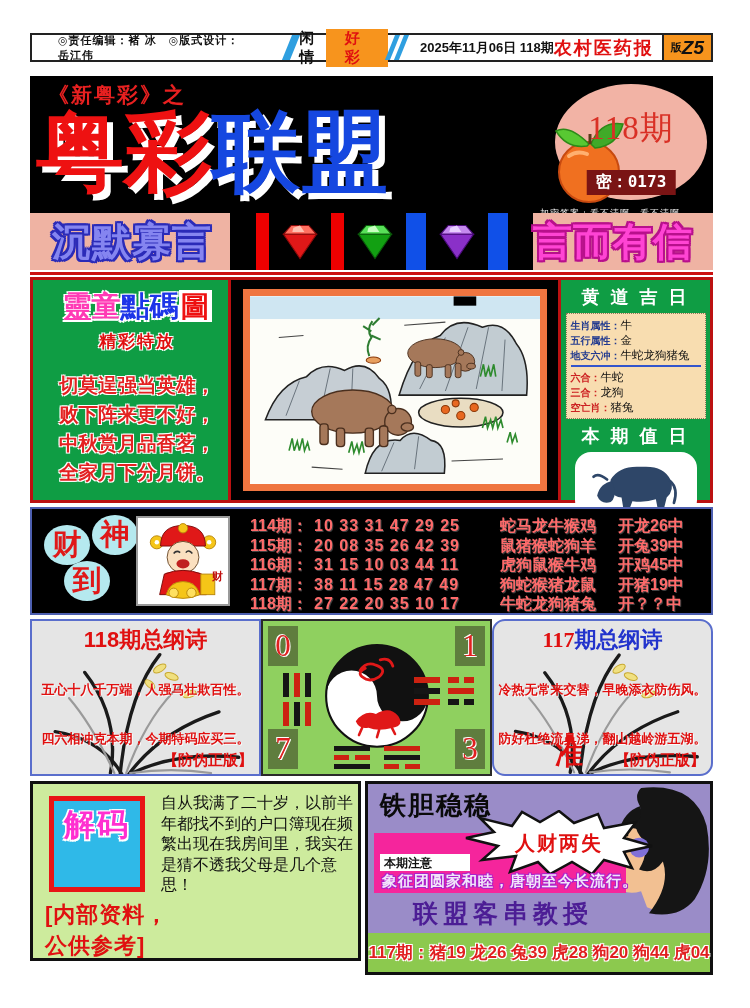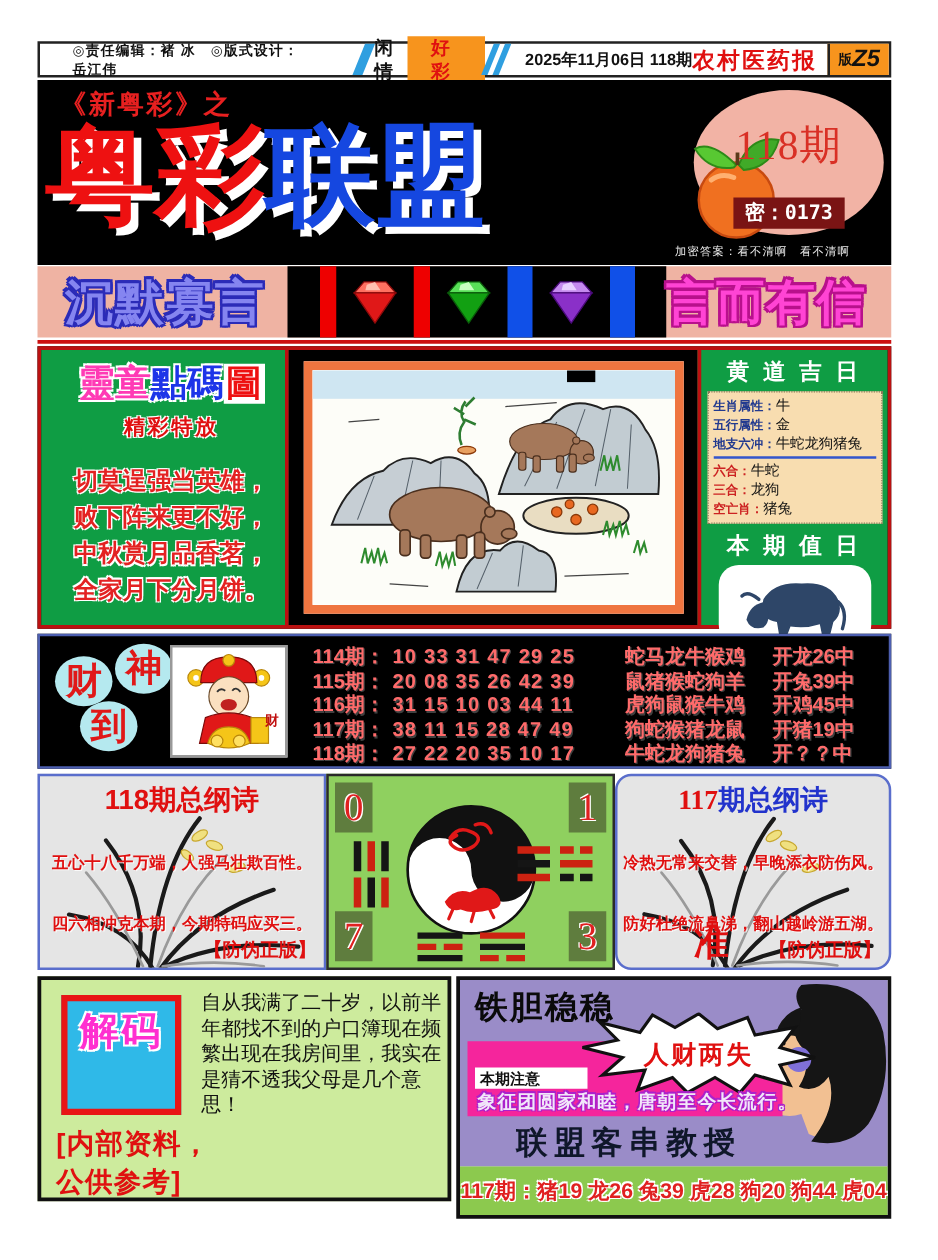--- a/index.html
+++ b/index.html
@@ -17,21 +17,21 @@
   .tab-right { font-size:15px; font-weight:bold; color:#e01010; background:#f7941d; padding:0 19px; }
   .date-issue { font-size:13px; font-weight:bold; color:#111; margin-left:14px; white-space:nowrap; }
   .paper-name { margin-left:auto; font-family:"Liberation Serif","DejaVu Serif",serif;
     font-size:18px; font-weight:bold; color:#e01010; letter-spacing:2px; white-space:nowrap; }
   .edition-box { height:100%; background:#f7941d; display:flex; align-items:center;
     padding:0 7px; margin-left:8px; border-left:2px solid #222; }
   .edition-prefix { font-size:11px; font-weight:bold; color:#111; }
   .edition-code { font-size:19px; font-weight:900; color:#111; font-style:italic; }
 
   
-  .masthead { position:absolute; left:30px; top:64px; width:683px; height:148px; background:#000; }
+  .masthead { position:absolute; left:30px; top:76px; width:683px; height:148px; background:#000; }
   .kicker { position:absolute; left:18px; top:5px; font-size:21px; font-weight:bold; color:#e82020; letter-spacing:2px; }
   .big-title { position:absolute; left:6px; top:28px; font-size:88px; font-weight:700;
     line-height:1.08; letter-spacing:0px; white-space:nowrap; text-shadow:6px 6px 0 #fff; }
   .t-red { color:#ee1111; } .t-blue { color:#1547e0; }
   .issue-oval { position:absolute; left:525px; top:8px; width:152px; height:116px;
     background:#f2b3a5; border-radius:50%; }
   .persimmon { position:absolute; left:-4px; top:34px; }
   .oval-issue { position:absolute; width:100%; text-align:center; top:22px;
     font-family:"Liberation Serif","DejaVu Serif",serif; font-size:33px; color:#d93025; letter-spacing:1px; }
   .pass-box { position:absolute; left:50%; transform:translateX(-50%); top:86px;
@@ -148,21 +148,21 @@
   .td-band { position:absolute; left:6px; top:49px; width:252px; height:60px; background:#f5259c; }
   .td-notice { position:absolute; left:12px; top:70px; width:90px; height:17px; background:#fff;
     font-size:12px; font-weight:900; color:#111; padding:1px 0 0 4px; }
   .td-burst { position:absolute; left:96px; top:26px; width:190px; height:66px; }
   .td-burst-label { position:absolute; left:0; top:0; width:100%; height:100%; display:flex;
     align-items:center; justify-content:center; font-size:20px; font-weight:bold; color:#e01010; letter-spacing:2px; }
   .td-hint { position:absolute; left:14px; top:88px; font-size:15px; font-weight:900; color:#f2e6fa;
     white-space:nowrap; letter-spacing:1px;
     text-shadow:-1px -1px 0 #aa22cc,1px -1px 0 #aa22cc,-1px 1px 0 #aa22cc,1px 1px 0 #aa22cc; }
   .td-footer { position:absolute; left:0; top:113px; width:270px; text-align:center;
-    font-size:25px; font-weight:900; color:#0f172a; letter-spacing:5px; white-space:nowrap; }
+    font-size:25px; font-weight:900; color:#4c1d95; letter-spacing:5px; white-space:nowrap; }
   .td-face { position:absolute; right:-4px; top:0px; }
   .td-green { width:100%; height:39px; background:#8cc94e; display:flex; align-items:center; justify-content:center;
     font-size:17px; font-weight:bold; color:#e02020; white-space:nowrap;
     text-shadow:1px 1px 0 #fff,-1px -1px 0 #fff,1px -1px 0 #fff,-1px 1px 0 #fff; }
 </style>
 </head>
 <body>
 
 <div id="page">
 

